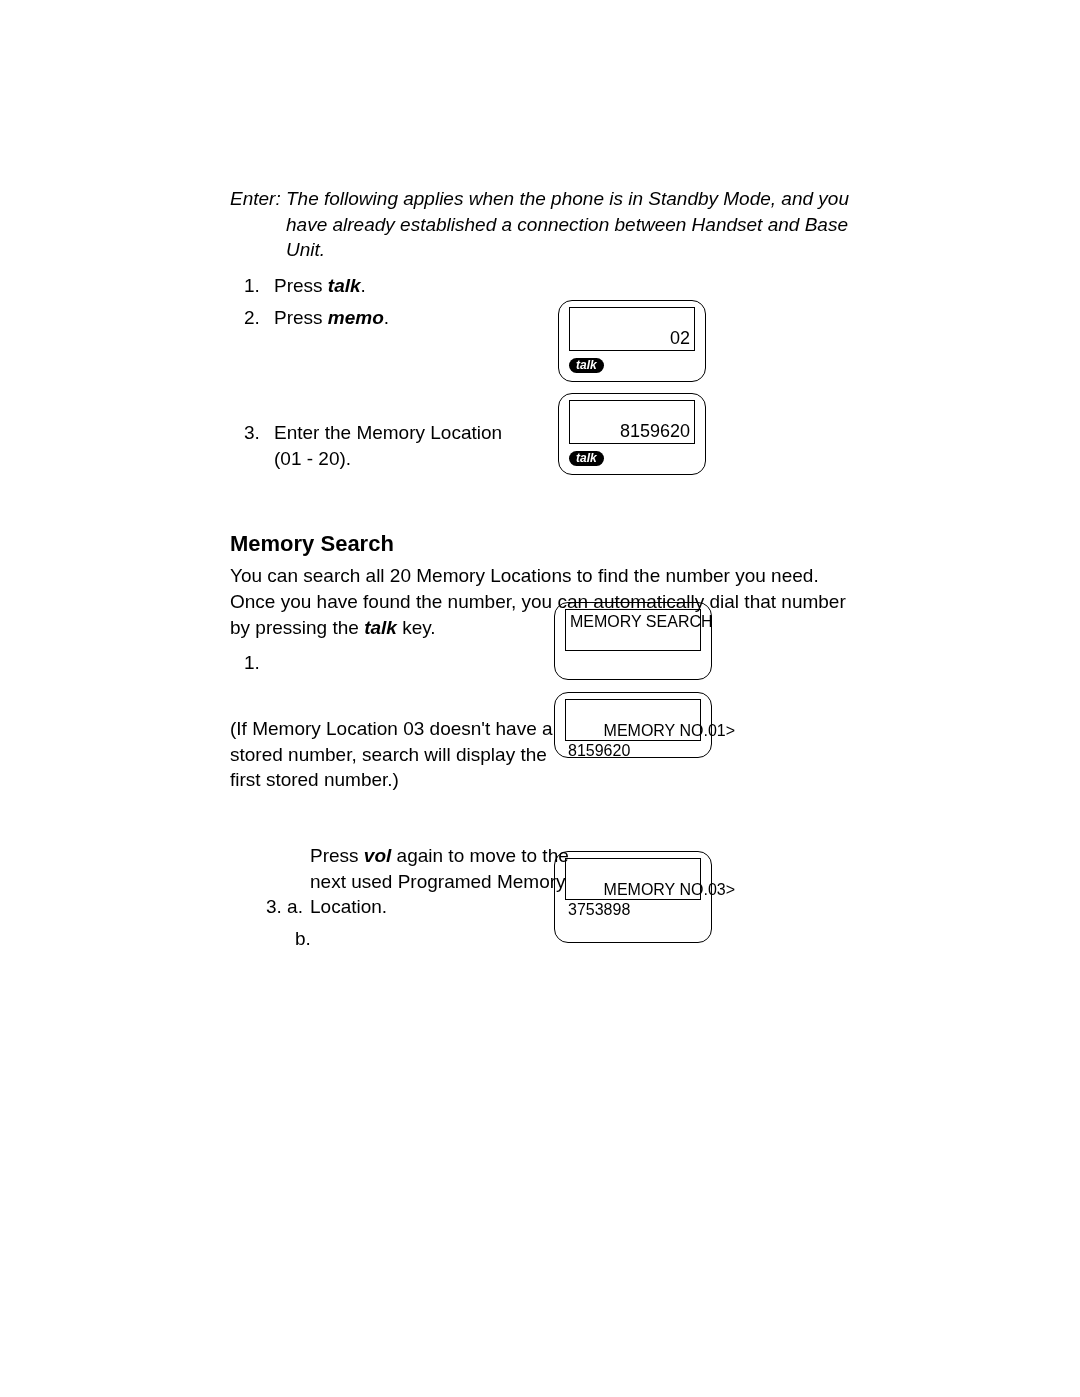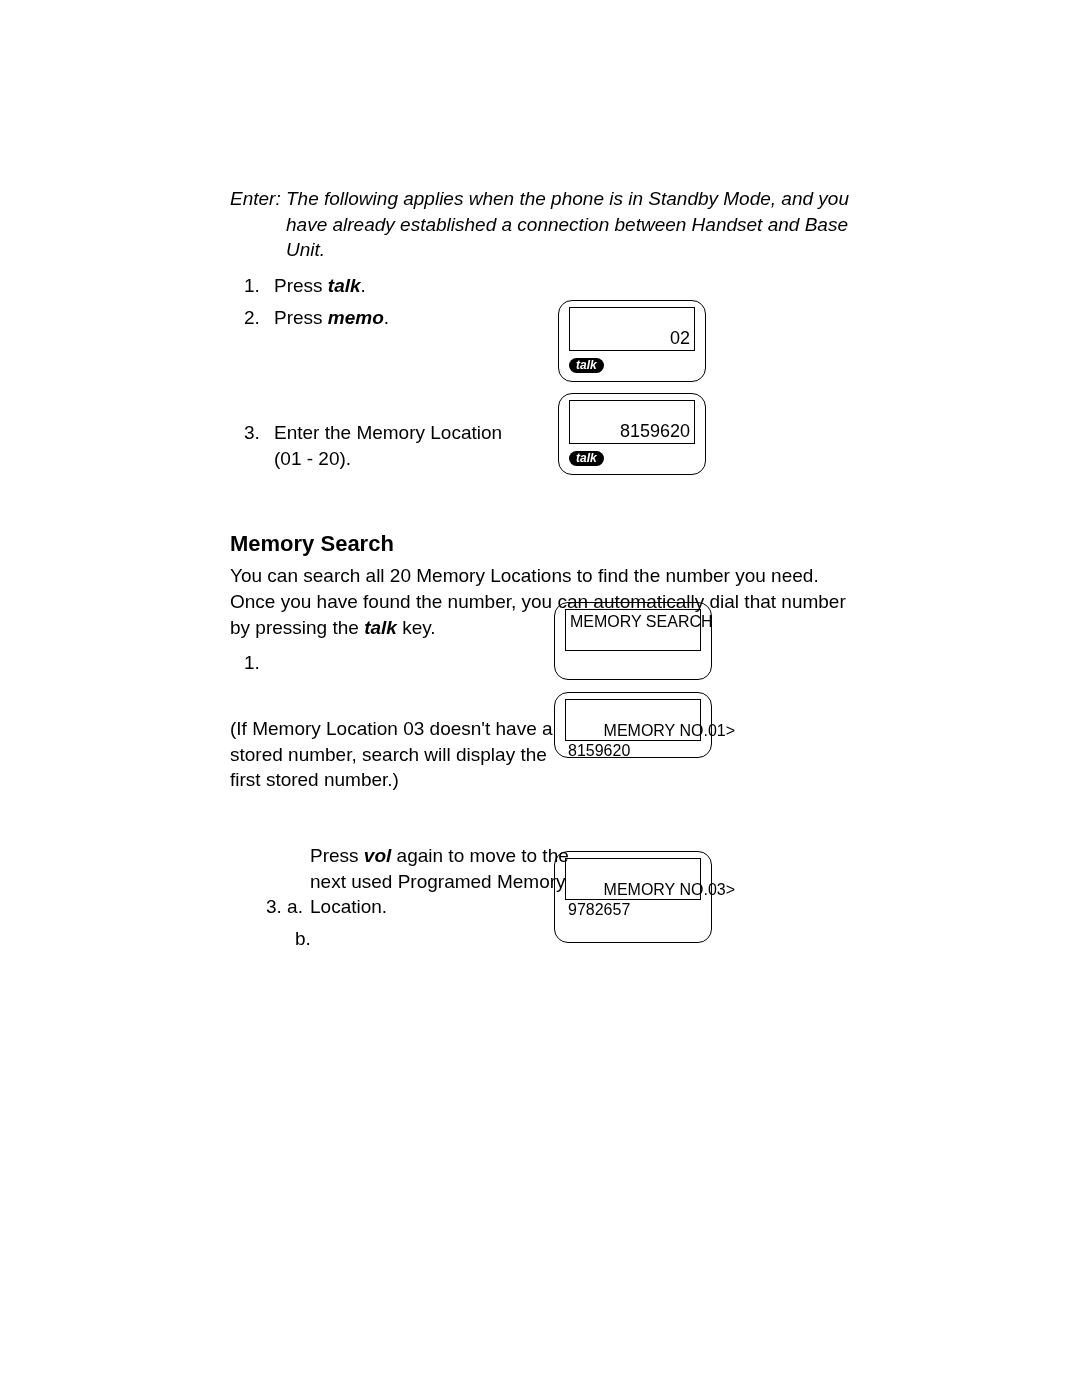--- a/index.html
+++ b/index.html
@@ -172,16 +172,16 @@
   <div class="lcd-inner" style="height:42px;">
     <div class="lcd-text" style="position:absolute; left:2px; top:1px; font-size:16px;">
       <span>  MEMORY NO.01&gt;</span><br><span>8159620</span>
     </div>
   </div>
 </div>
 
 <div class="lcd" style="left:554px; top:851px; width:158px; height:92px;">
   <div class="lcd-inner" style="height:42px;">
     <div class="lcd-text" style="position:absolute; left:2px; top:1px; font-size:16px;">
-      <span>  MEMORY NO.03&gt;</span><br><span>9782657</span>
+      <span>  MEMORY NO.03&gt;</span><br><span>3753898</span>
     </div>
   </div>
 </div>
 
 </body></html>

